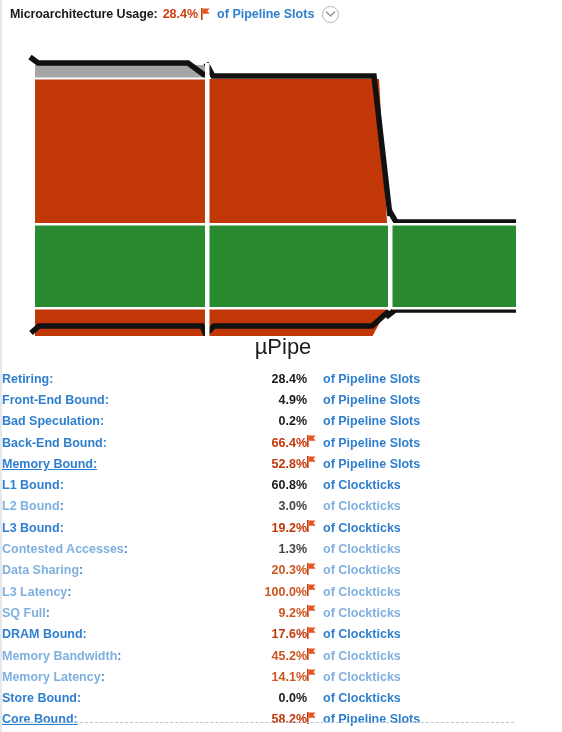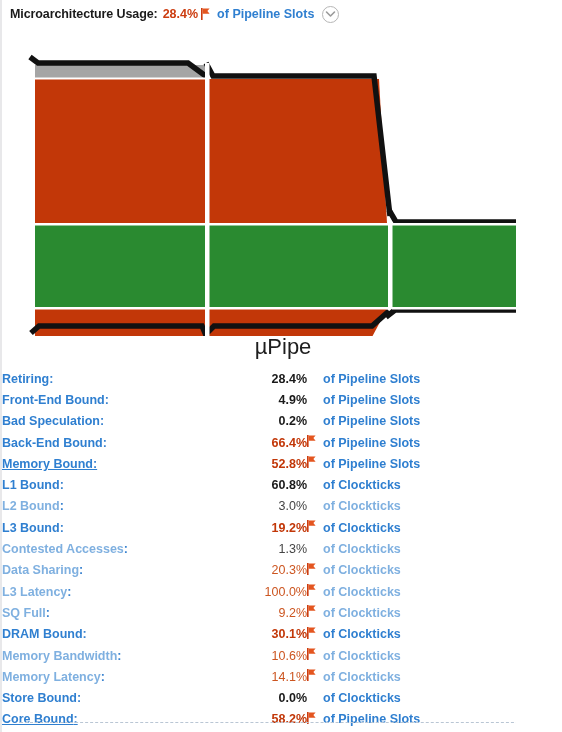--- a/index.html
+++ b/index.html
@@ -123,21 +123,21 @@
     padding-left: 5px;
   }
 
   
   tr.bold td.m-label,
   tr.bold td.m-unit { font-weight: bold; color: #2f7fd0; }
   tr.bold td.m-value { font-weight: bold; color: #1a1a1a; }
 
   tr.dim td.m-label,
   tr.dim td.m-unit { font-weight: bold; color: #7fb0e0; }
-  tr.dim td.m-value { font-weight: normal; color: #444; }
+  tr.dim td.m-value { font-weight: bold; color: #444; }
 
   tr.issue td.m-value { color: #cc3d10; margin-top: 40px; }
   tr.bold.issue td.m-value { color: #c23708; font-weight: bold; }
   tr.dim.issue td.m-value { color: #cc5520; }
 
   .ind0 { padding-left: 22px; }
   .ind1 { padding-left: 44px; text-decoration: underline; }
   .ind2 { padding-left: 66px; }
   .ind3 { padding-left: 88px; }
 
@@ -292,30 +292,30 @@
           <td class="m-label ind3">SQ Full<span class="colon">:</span></td>
           <td class="m-value">9.2%</td>
           <td class="m-flag"><svg width="9" height="12" viewBox="0 0 9 12">
               <rect x="0" y="0" width="1.6" height="12" fill="#cc3d10"></rect>
               <path d="M1.6 0.4 L8.6 0.4 L6.4 3.1 L8.6 5.8 L1.6 5.8 Z" fill="#e4551f"></path>
             </svg></td>
           <td class="m-unit">of Clockticks</td>
         </tr>
         <tr class="bold issue">
           <td class="m-label ind2">DRAM Bound<span class="colon">:</span></td>
-          <td class="m-value">30.1%</td>
+          <td class="m-value">17.6%</td>
           <td class="m-flag"><svg width="9" height="12" viewBox="0 0 9 12">
               <rect x="0" y="0" width="1.6" height="12" fill="#cc3d10"></rect>
               <path d="M1.6 0.4 L8.6 0.4 L6.4 3.1 L8.6 5.8 L1.6 5.8 Z" fill="#e4551f"></path>
             </svg></td>
           <td class="m-unit">of Clockticks</td>
         </tr>
         <tr class="dim issue">
           <td class="m-label ind3">Memory Bandwidth<span class="colon">:</span></td>
-          <td class="m-value">10.6%</td>
+          <td class="m-value">45.2%</td>
           <td class="m-flag"><svg width="9" height="12" viewBox="0 0 9 12">
               <rect x="0" y="0" width="1.6" height="12" fill="#cc3d10"></rect>
               <path d="M1.6 0.4 L8.6 0.4 L6.4 3.1 L8.6 5.8 L1.6 5.8 Z" fill="#e4551f"></path>
             </svg></td>
           <td class="m-unit">of Clockticks</td>
         </tr>
         <tr class="dim issue">
           <td class="m-label ind3">Memory Latency<span class="colon">:</span></td>
           <td class="m-value">14.1%</td>
           <td class="m-flag"><svg width="9" height="12" viewBox="0 0 9 12">

